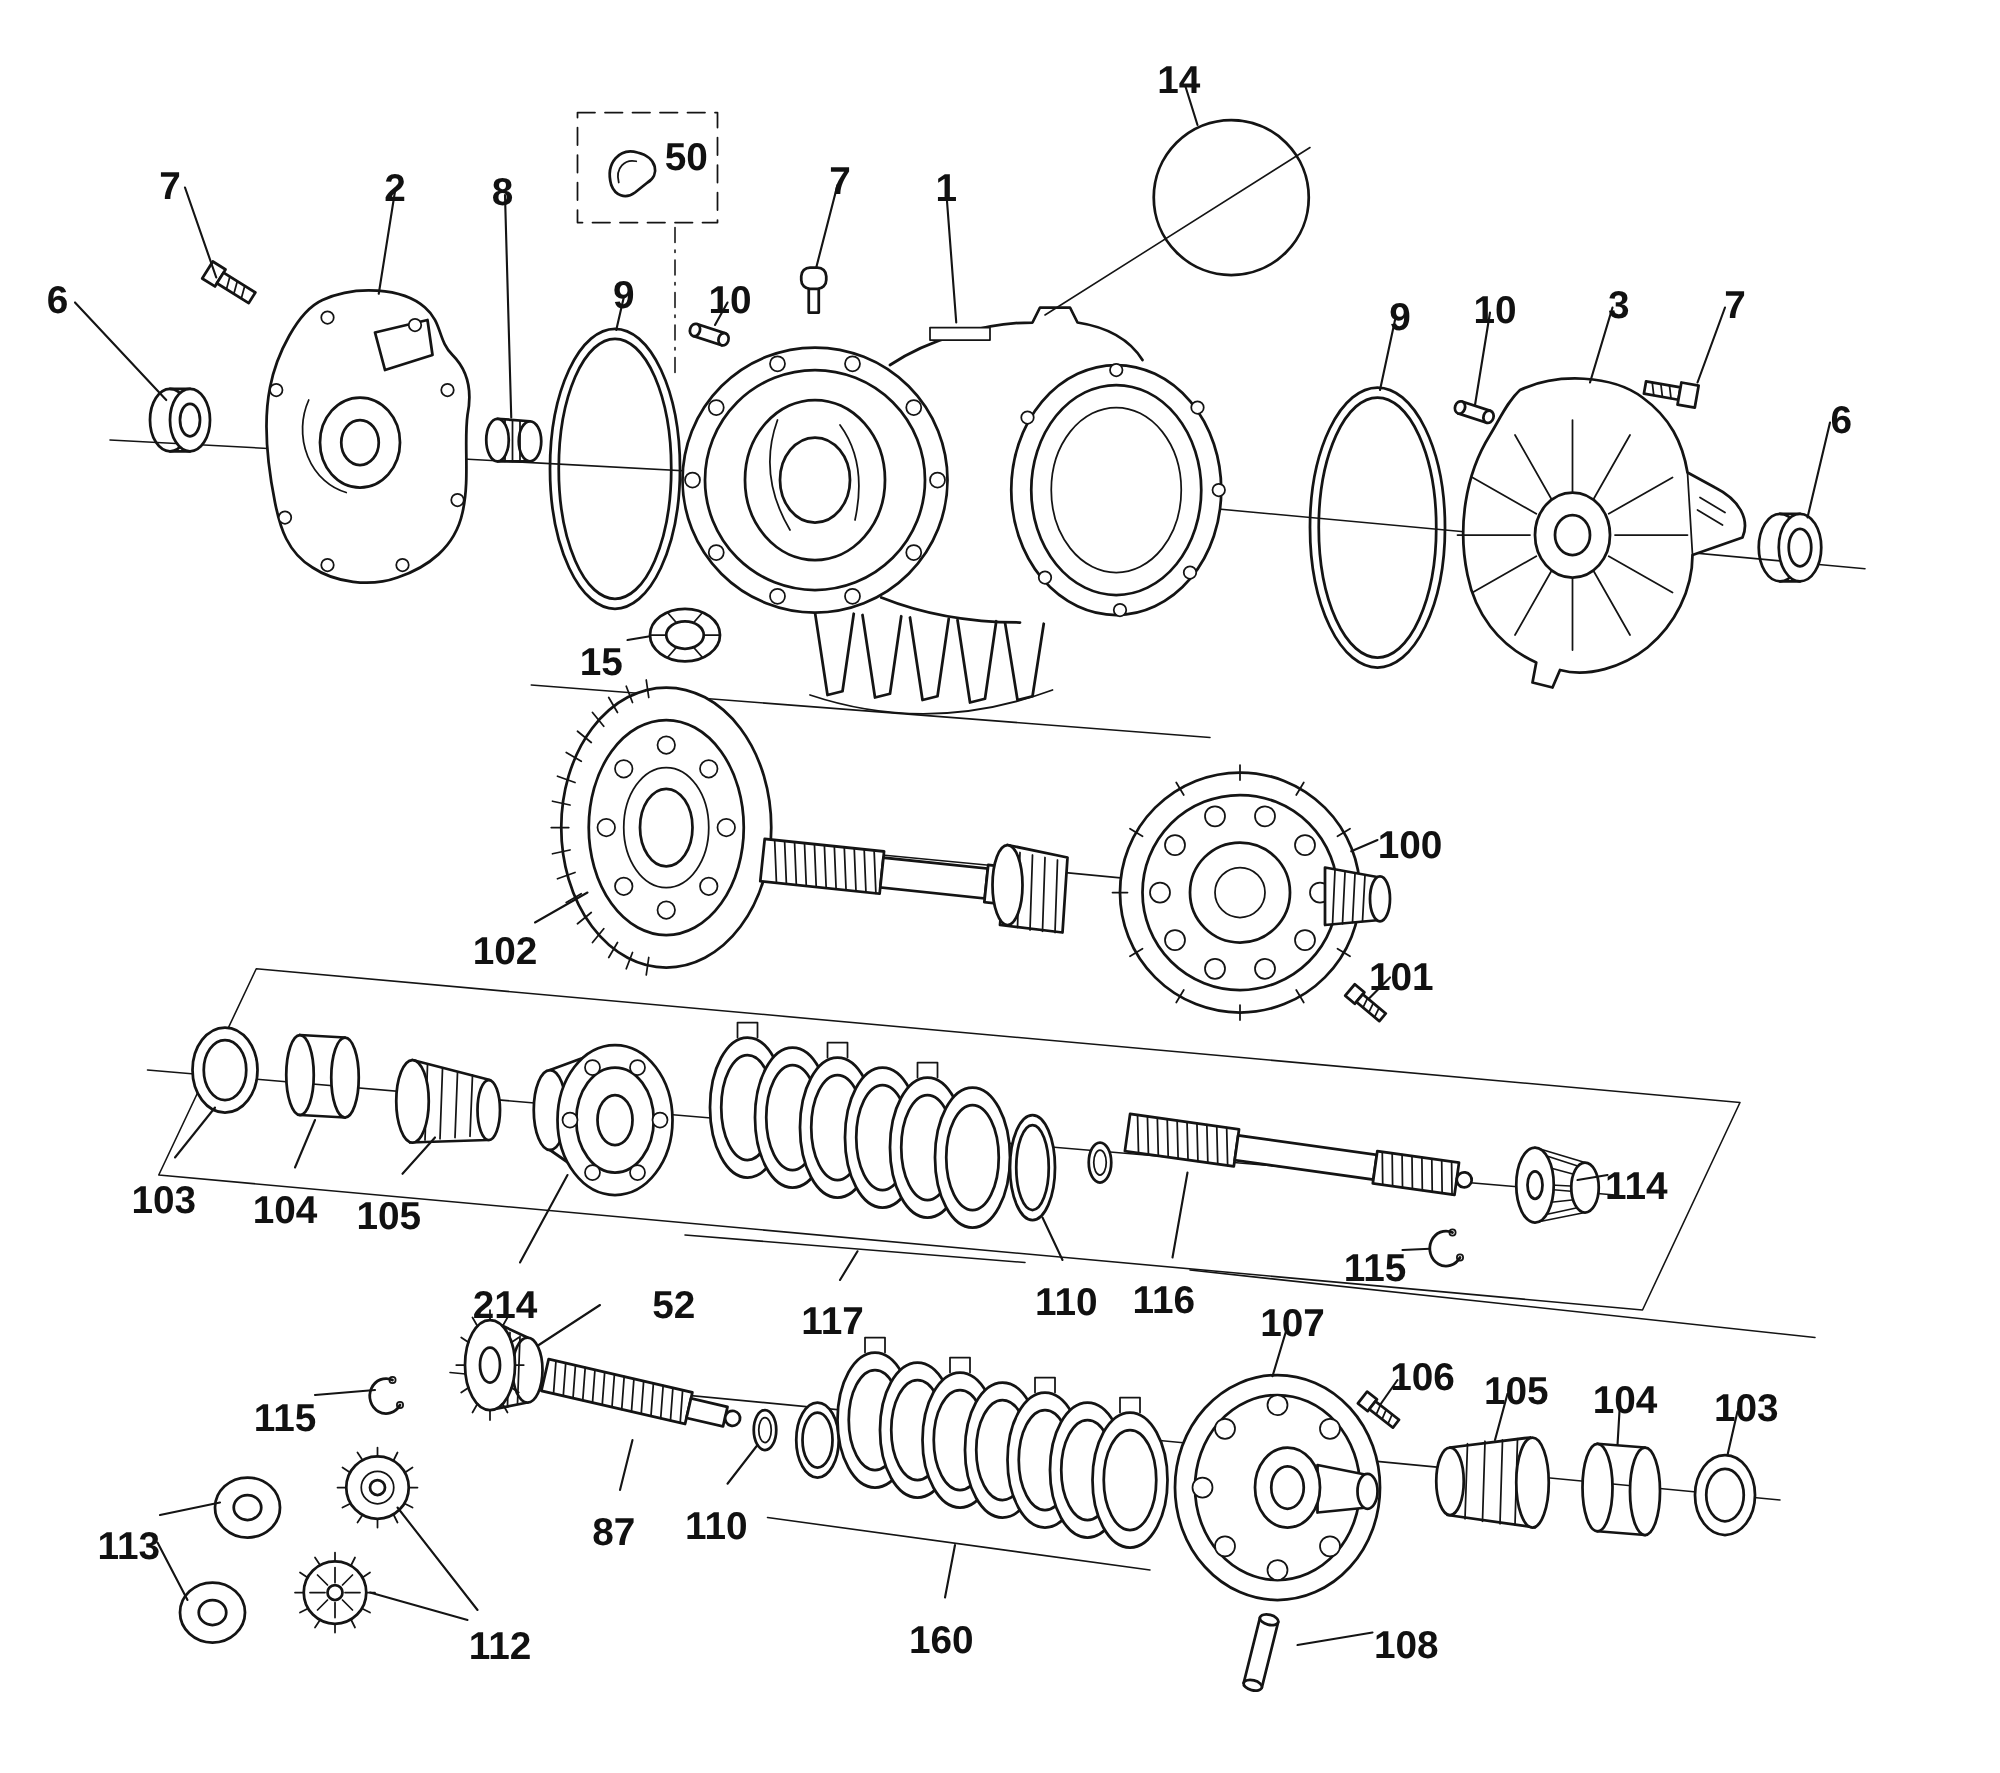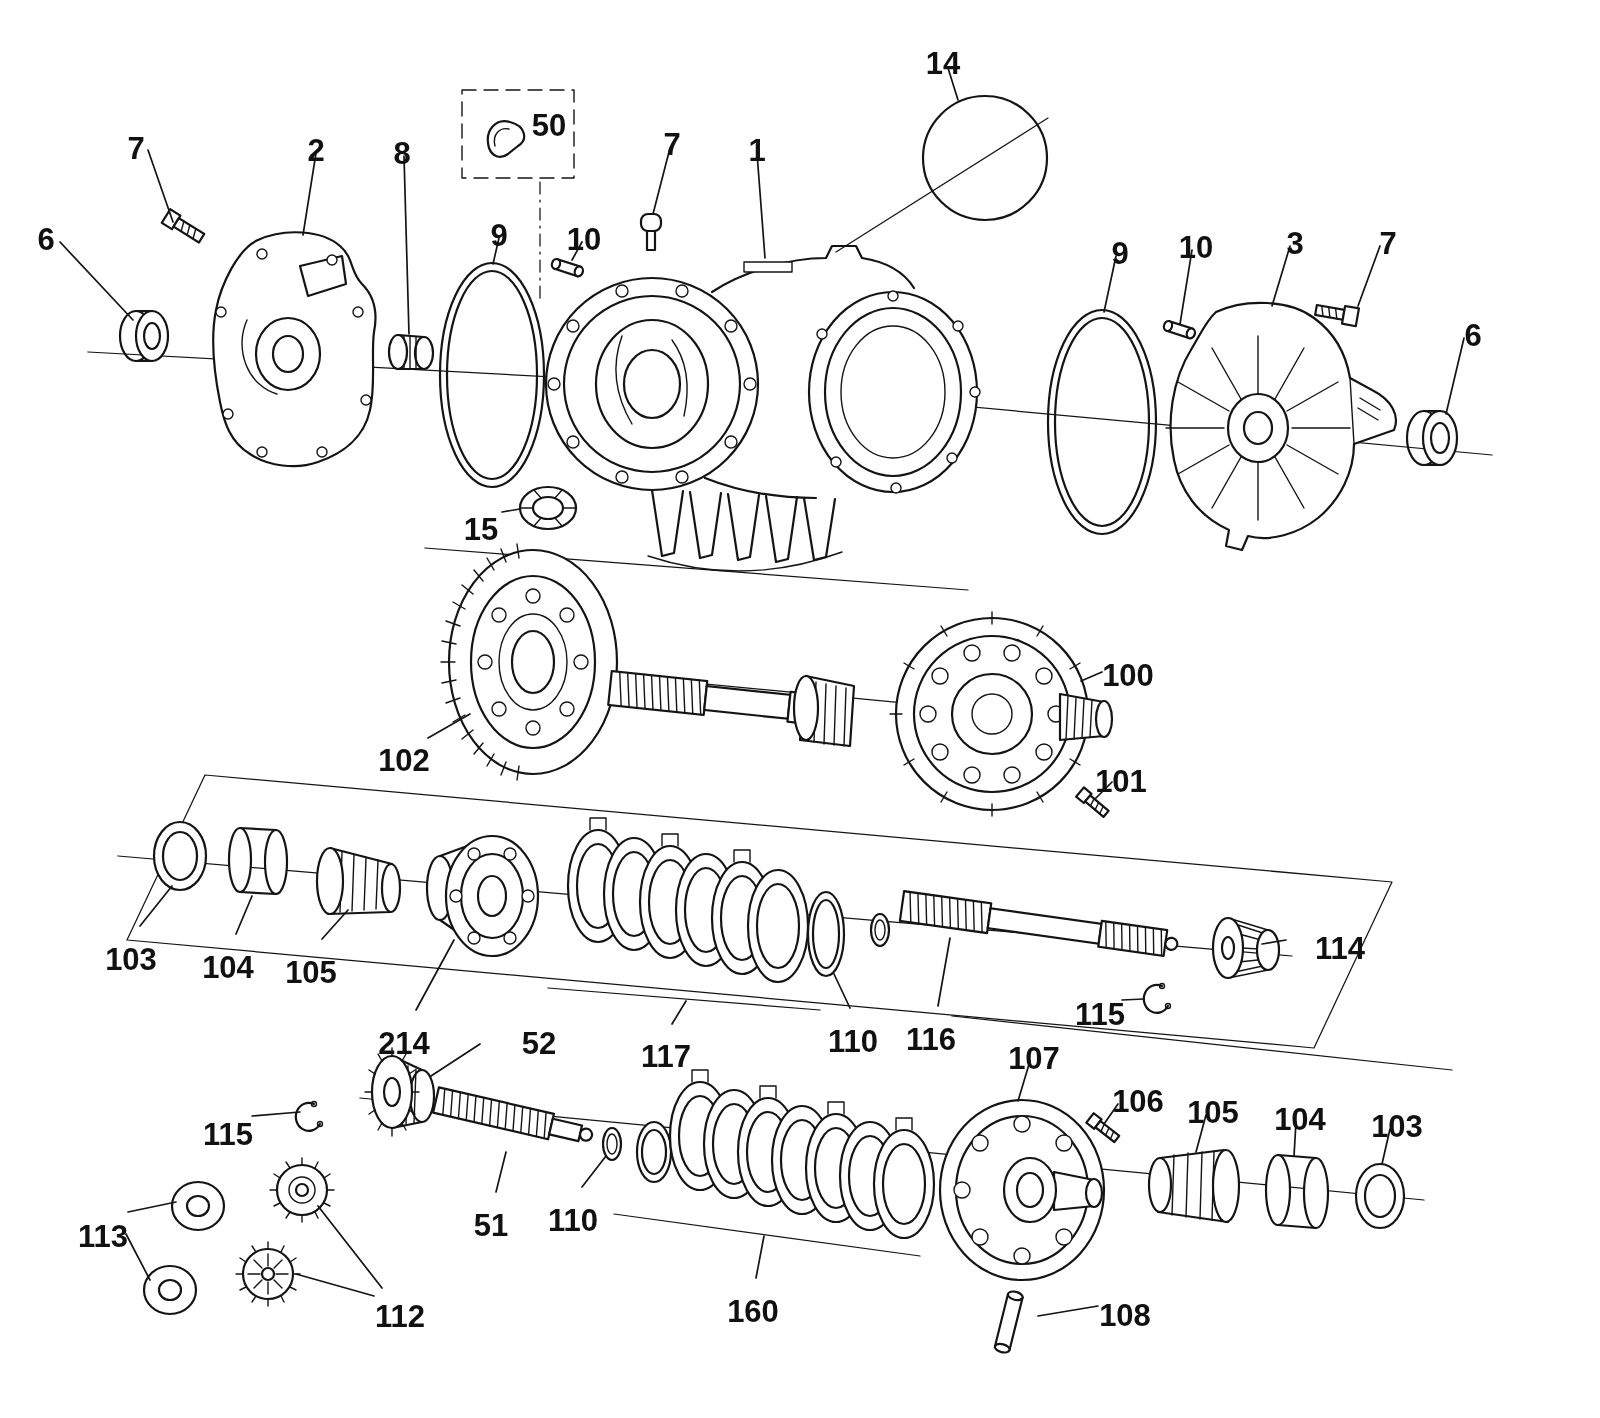--- a/index.html
+++ b/index.html
@@ -487,33 +487,33 @@
       <div class="callout" style="left: 1295px; top: 228px;">3</div>
       <div class="callout" style="left: 1388px; top: 228px;">7</div>
       <div class="callout" style="left: 1473px; top: 320px;">6</div>
       <div class="callout" style="left: 481px; top: 514px;">15</div>
       <div class="callout" style="left: 1128px; top: 660px;">100</div>
       <div class="callout" style="left: 404px; top: 745px;">102</div>
       <div class="callout" style="left: 1121px; top: 766px;">101</div>
       <div class="callout" style="left: 131px; top: 944px;">103</div>
       <div class="callout" style="left: 228px; top: 952px;">104</div>
       <div class="callout" style="left: 311px; top: 957px;">105</div>
-      <div class="callout" style="left: 1309px; top: 933px; margin-left: 31px;">114</div>
+      <div class="callout" style="left: 1309px; top: 933px;">114</div>
       <div class="callout" style="left: 404px; top: 1028px;">214</div>
       <div class="callout" style="left: 495px; top: 1028px; margin-left: 44px;">52</div>
       <div class="callout" style="left: 666px; top: 1041px; text-align: right;">117</div>
       <div class="callout" style="left: 853px; top: 1026px;">110</div>
       <div class="callout" style="left: 931px; top: 1024px;">116</div>
       <div class="callout" style="left: 1100px; top: 999px;">115</div>
       <div class="callout" style="left: 1034px; top: 1043px;">107</div>
       <div class="callout" style="left: 228px; top: 1119px;">115</div>
       <div class="callout" style="left: 1126px; top: 1086px; margin-left: 12px;">106</div>
       <div class="callout" style="left: 1213px; top: 1097px;">105</div>
       <div class="callout" style="left: 1300px; top: 1104px;">104</div>
       <div class="callout" style="left: 1397px; top: 1111px;">103</div>
-      <div class="callout" style="left: 491px; top: 1210px;">51</div>
+      <div class="callout" style="left: 491px; top: 1210px;">87</div>
       <div class="callout" style="left: 573px; top: 1205px;">110</div>
       <div class="callout" style="left: 103px; top: 1221px;">113</div>
       <div class="callout" style="left: 400px; top: 1301px;">112</div>
       <div class="callout" style="left: 753px; top: 1296px;">160</div>
       <div class="callout" style="left: 1125px; top: 1300px;">108</div>
     </div>
 </div>
 
 </body></html>

